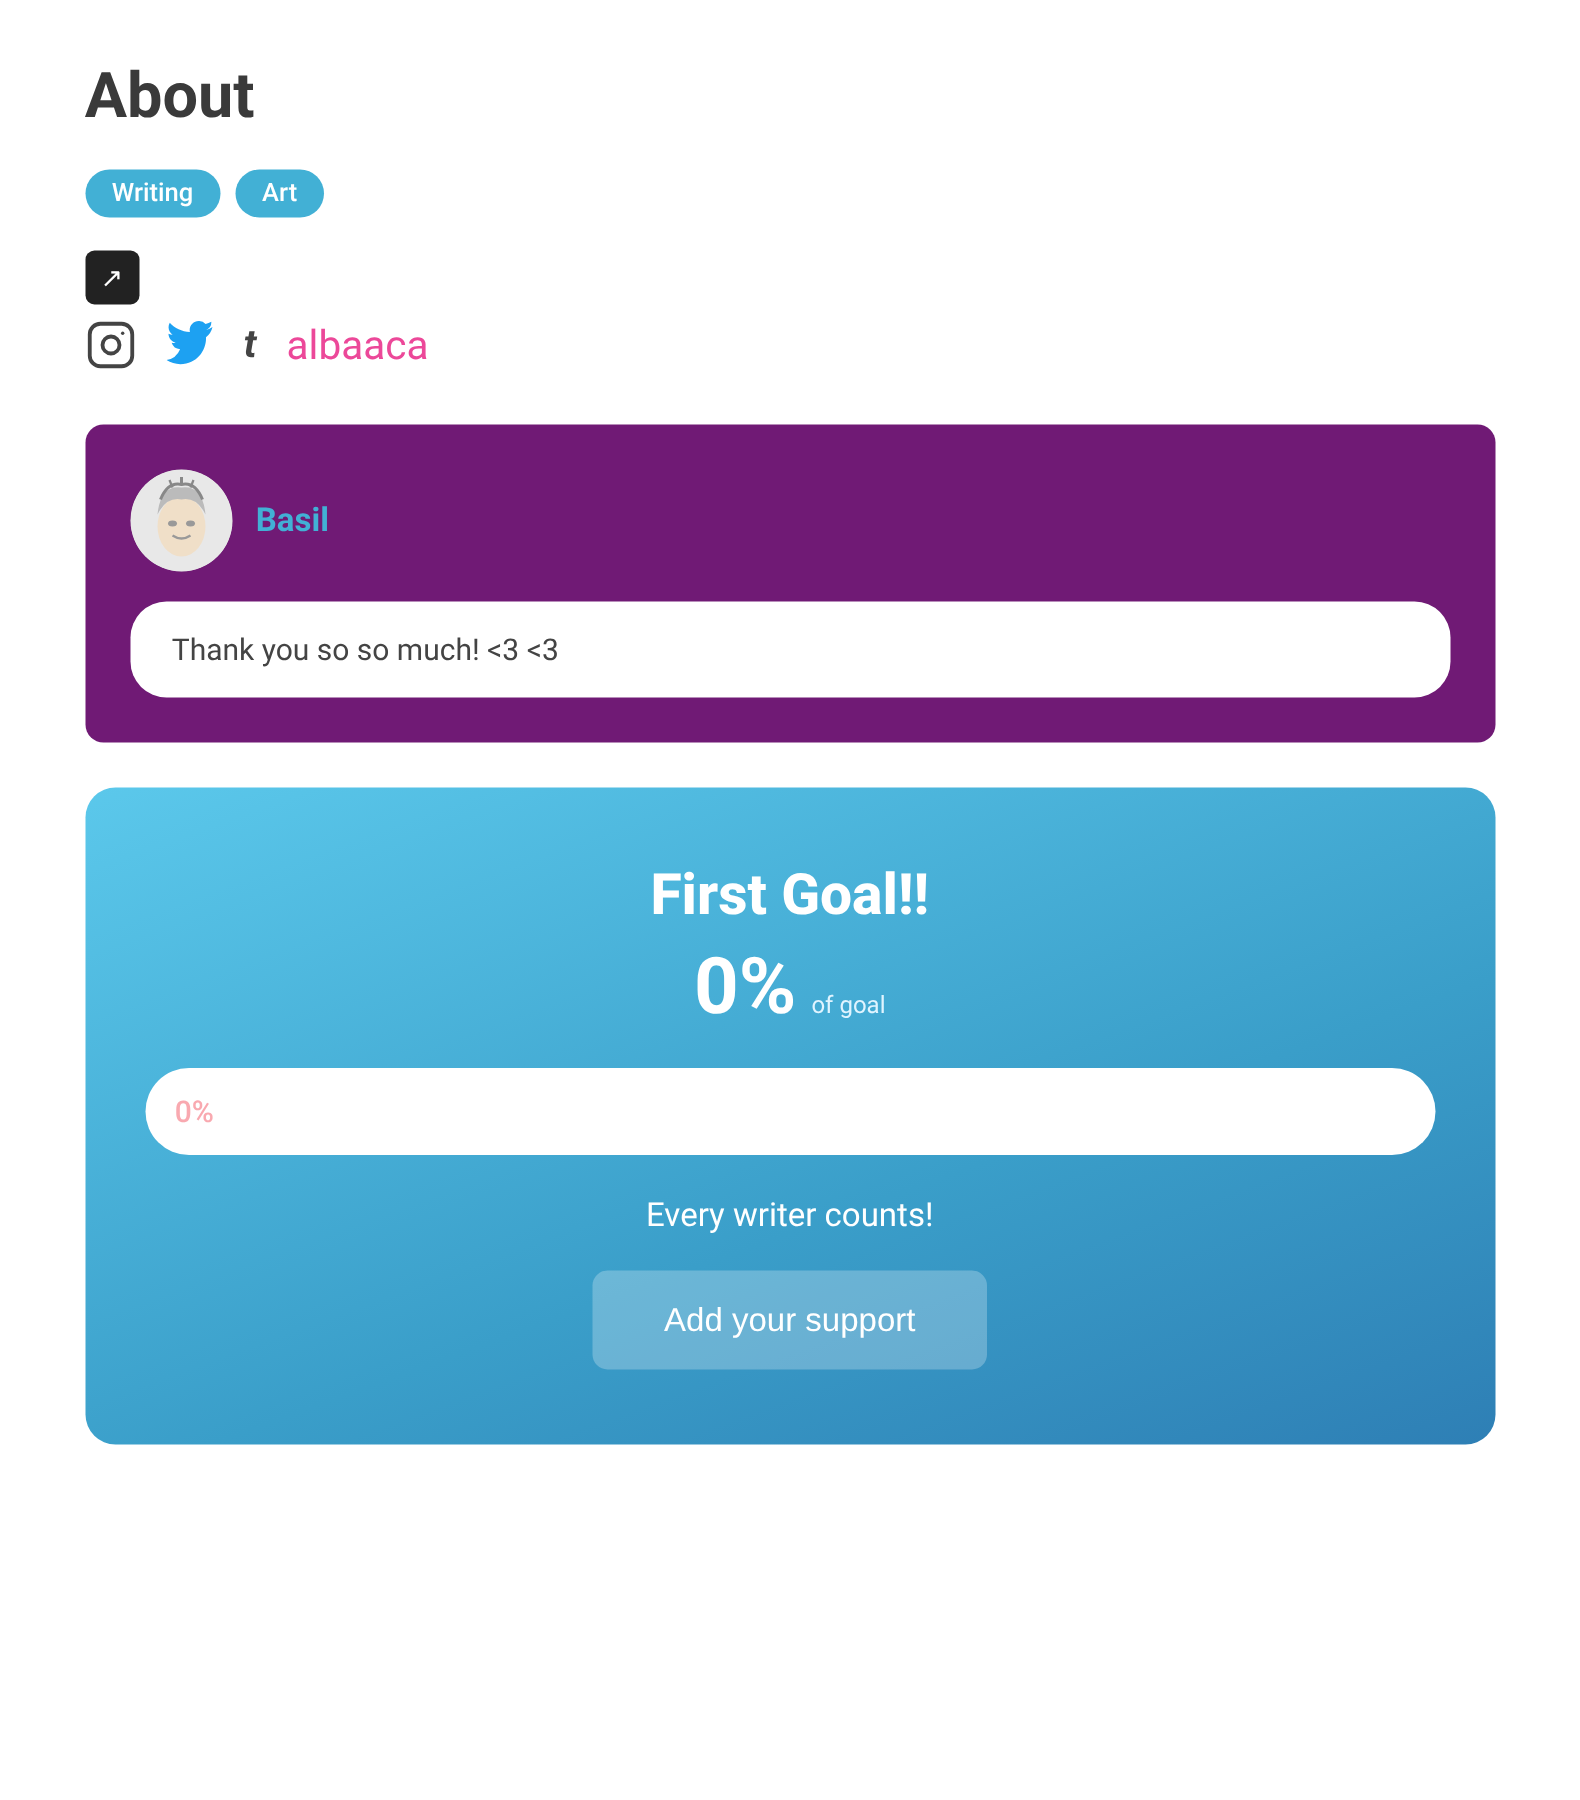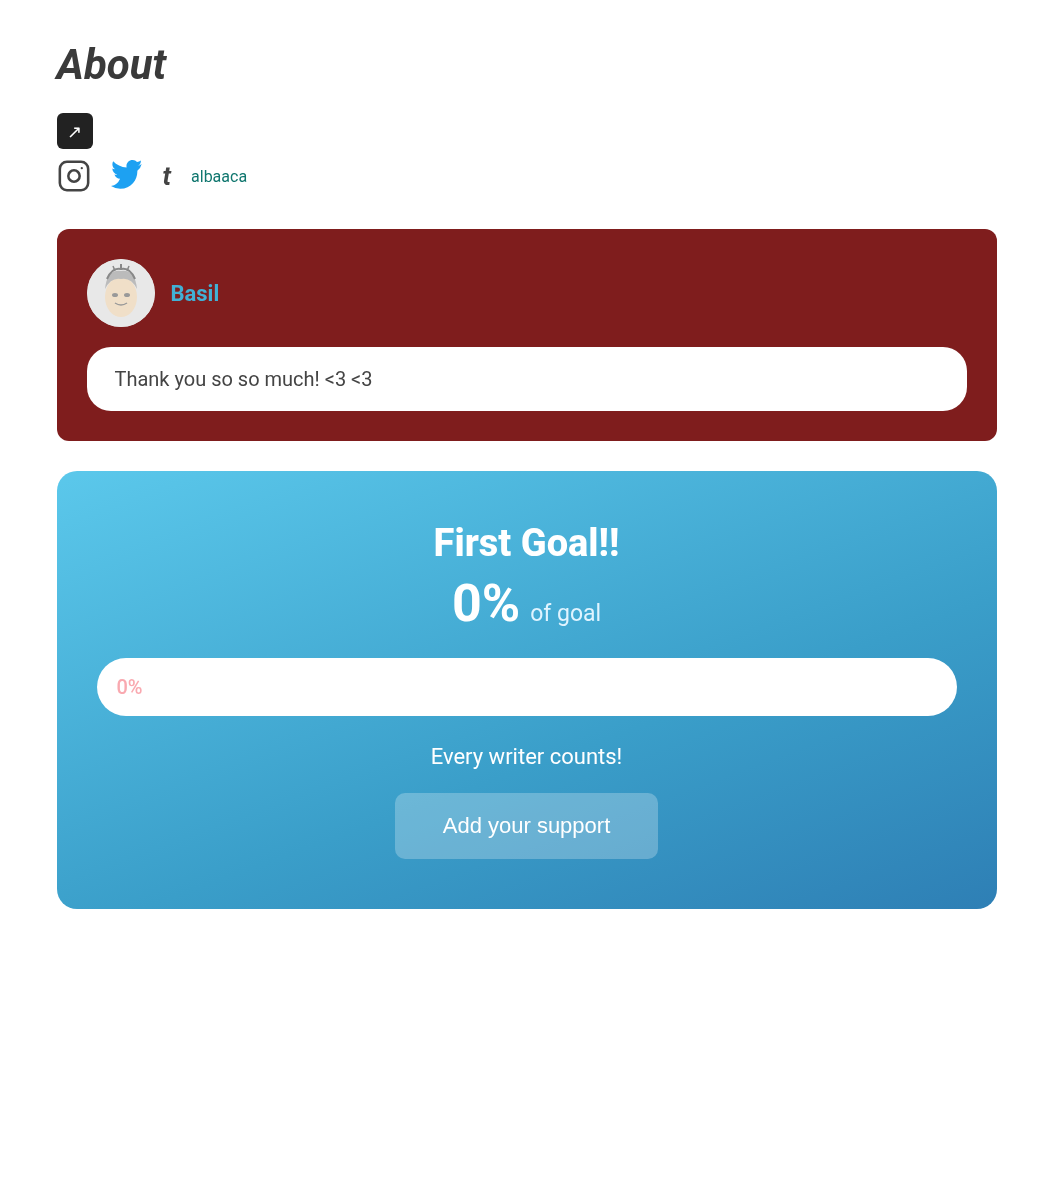--- a/index.html
+++ b/index.html
@@ -24,21 +24,20 @@
 
     .about-section {
       padding-bottom: 30px;
     }
 
     .about-title {
       font-size: 42px;
       font-weight: 700;
       color: #3a3a3a;
       margin-bottom: 24px;
-      font-style: italic;
     }
 
     .about-description {
       font-size: 20px;
       line-height: 1.6;
       color: #444;
       margin-bottom: 24px;
     }
 
     .tags-row {
@@ -95,27 +94,27 @@
     }
 
     .tumblr-text-icon {
       font-size: 26px;
       font-weight: 700;
       color: #444;
       font-style: italic;
     }
 
     .social-username {
-      font-size: 16px;
-      color: #0f766e;
+      font-size: 27px;
+      color: #ec4899;
     }
 
     
     .message-card {
-      background: #7f1d1d;
+      background: #701a75;
       border-radius: 12px;
       padding: 30px 30px 30px 30px;
       margin-bottom: 30px;
     }
 
     .message-header {
       display: flex;
       align-items: center;
       gap: 16px;
       margin-bottom: 20px;
@@ -169,21 +168,21 @@
       margin-bottom: 24px;
     }
 
     .goal-percent-big {
       font-size: 52px;
       font-weight: 700;
       color: #ffffff;
     }
 
     .goal-of-goal {
-      font-size: 23px;
+      font-size: 16px;
       color: #e0f4ff;
     }
 
     .progress-bar-container {
       background: #ffffff;
       border-radius: 40px;
       height: 58px;
       width: 100%;
       max-width: 860px;
       margin: 0 auto 28px auto;
@@ -226,20 +225,24 @@
     }
   </style>
 </head>
 <body>
 
 <div class="page-container">
 
   <div class="about-section">
     <h1 class="about-title">About</h1>
 
+    <div class="tags-row">
+      <span class="tag">Writing</span>
+      <span class="tag">Art</span>
+    </div>
 
     <div class="social-section">
       <span class="link-icon-box">↗</span>
     </div>
 
     <div class="social-section" style="margin-top:10px;">
 
       <span class="social-icon">
         <svg class="instagram-icon" viewBox="0 0 24 24" fill="none" stroke="#444" stroke-width="1.8" stroke-linecap="round" stroke-linejoin="round">
           <rect x="2" y="2" width="20" height="20" rx="5" ry="5"></rect>

